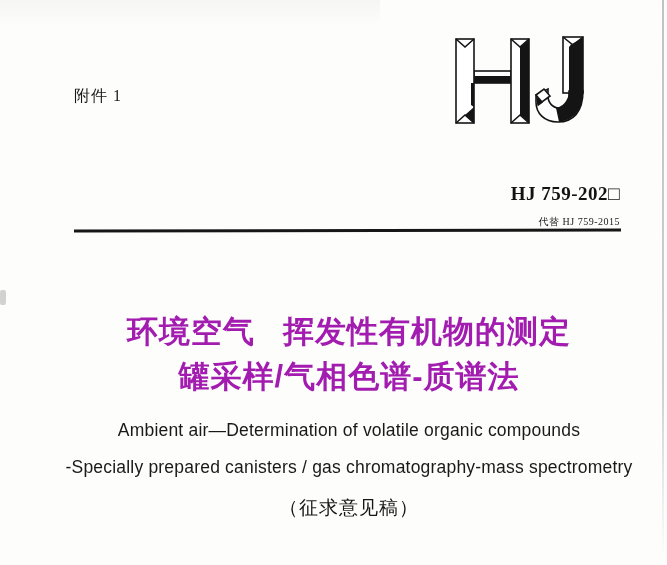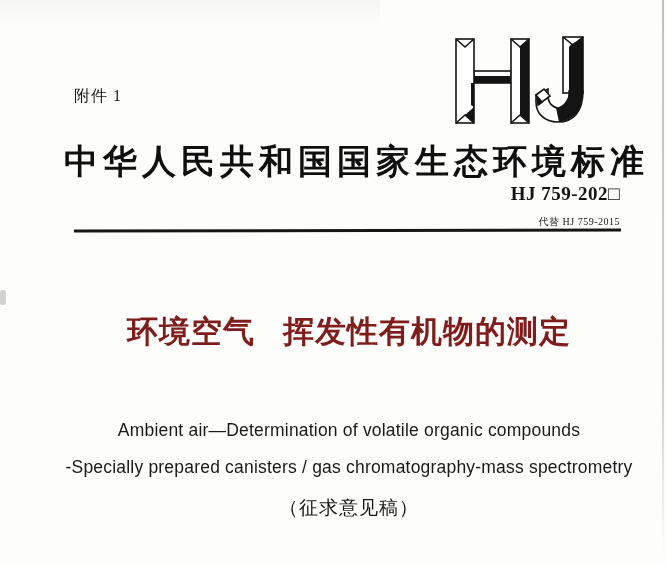--- a/index.html
+++ b/index.html
@@ -49,21 +49,21 @@
     line-height:21px;margin-top:6px;
   }
   .hrule{
     position:absolute;left:74px;top:229px;width:547px;height:2.6px;
     background:#161616;transform:rotate(-0.12deg);
   }
   
   .col{position:absolute;left:31px;width:636px;text-align:center;}
   .title-zh{
     font-family:"Liberation Sans", sans-serif;font-weight:700;
-    font-size:31px;color:#7f1d1d;white-space:nowrap;letter-spacing:1px;
+    font-size:31px;color:#a21caf;white-space:nowrap;letter-spacing:1px;
   }
   .title-zh-1{top:311px;}
   .title-zh-2{top:356px;}
   .zh-gap{display:inline-block;margin-left:28px;}
   .title-en{
     font-family:Liberation Sans, sans-serif;font-size:17.5px;color:#191919;
     white-space:nowrap;letter-spacing:0.2px;
   }
   .title-en-1{top:420px;}
   .title-en-2{top:457px;}
@@ -111,31 +111,31 @@
         <polygon points="119,9.5 131,2.8 131,58 117,58 117,12" fill="#141414" stroke="none"></polygon>
 
         <path d="M131,56 C131,77 121,87 106,87 C92,87 84,78 84,67 L84,60 L96,54 L96,61 C96,68 101,73 107,73 C113,73 116,69 117,62 L117,56 Z"></path>
         <path d="M117,56 L131,56 C131,75 122,85 107,87 L104,73 C110,72 116,66 117,58 Z" fill="#141414" stroke="none"></path>
         <polygon points="84,61 91,67.5 85.5,71.5" fill="#141414" stroke="none"></polygon>
         <polygon points="84,60 92,54 98,61 90,67" fill="#ffffff"></polygon>
       </g>
     </svg>
   </div>
 
-  <div class="heading">中华人民共和国国家生态环境标准</div>
 
   <div class="std-block">
     <div class="std-number">HJ 759-202□</div>
     <div class="replaces">代替 HJ 759-2015</div>
   </div>
 
   <div class="hrule"></div>
 
   <div class="col title-zh title-zh-1">
     <span>环境空气</span><span class="zh-gap">挥发性有机物的测定</span>
   </div>
+  <div class="col title-zh title-zh-2">罐采样/气相色谱-质谱法</div>
 
   <div class="col title-en title-en-1">Ambient air—Determination of volatile organic compounds</div>
   <div class="col title-en title-en-2">-Specially prepared canisters / gas chromatography-mass spectrometry</div>
 
   <div class="col draft">（征求意见稿）</div>
 
 </div>
 
 </body></html>

